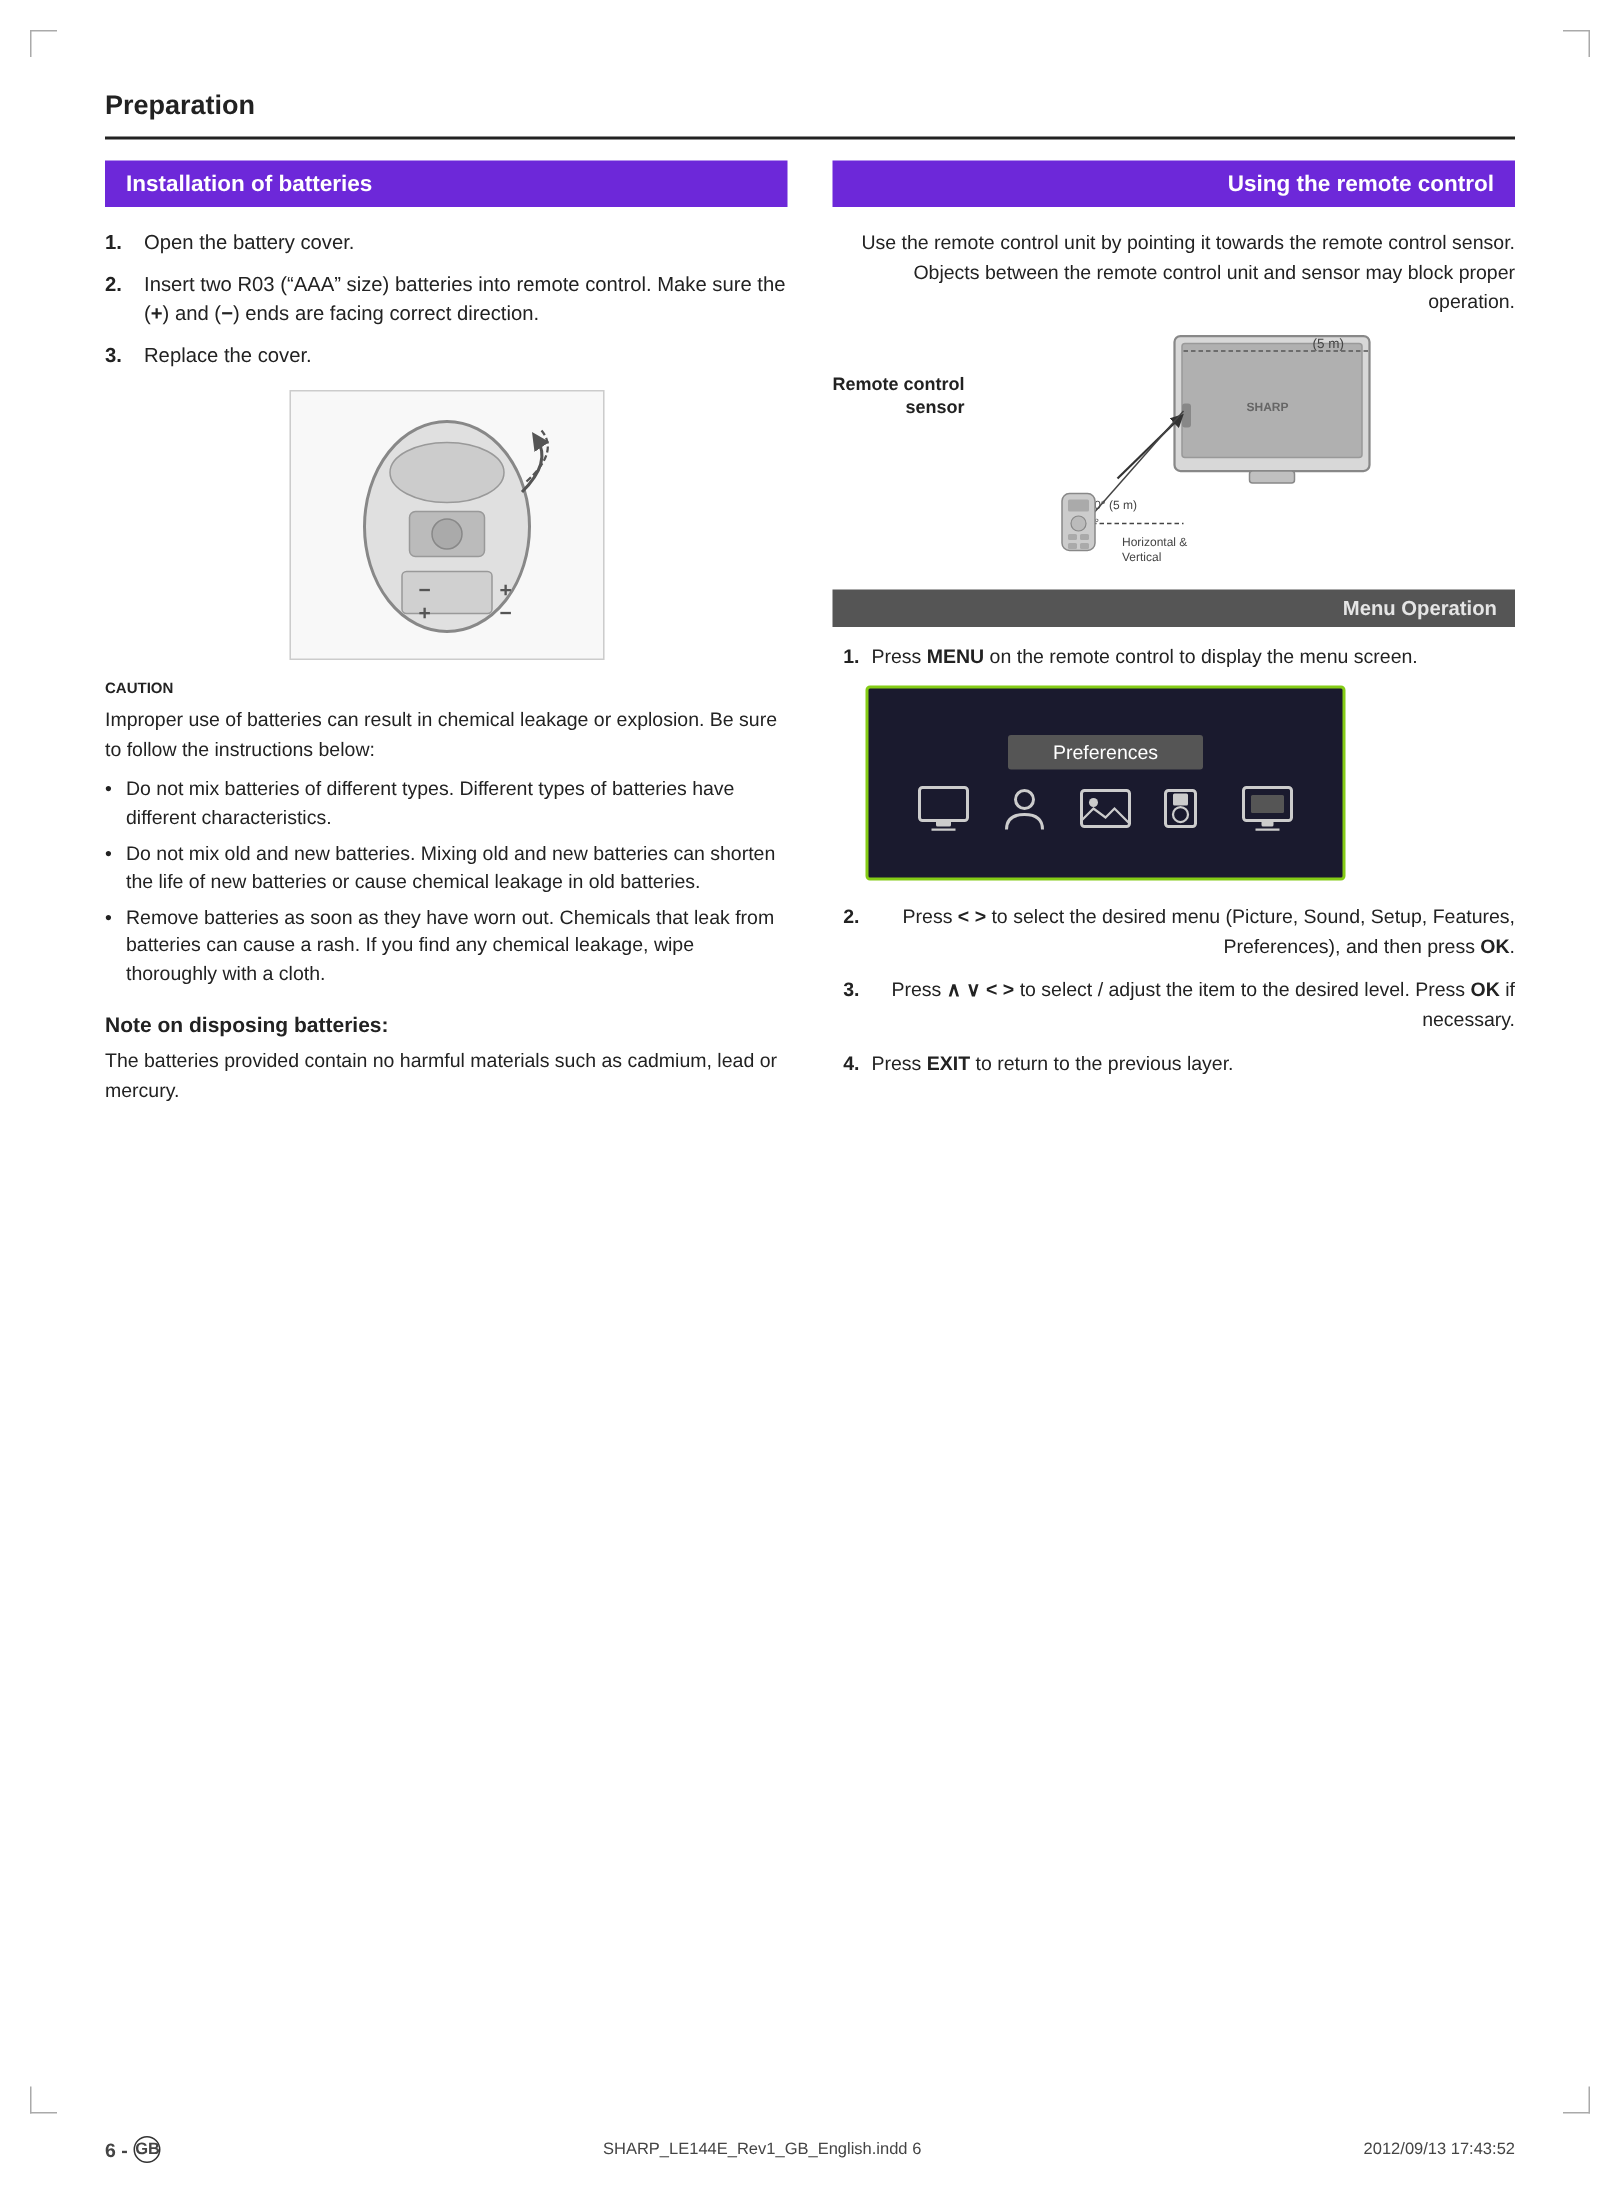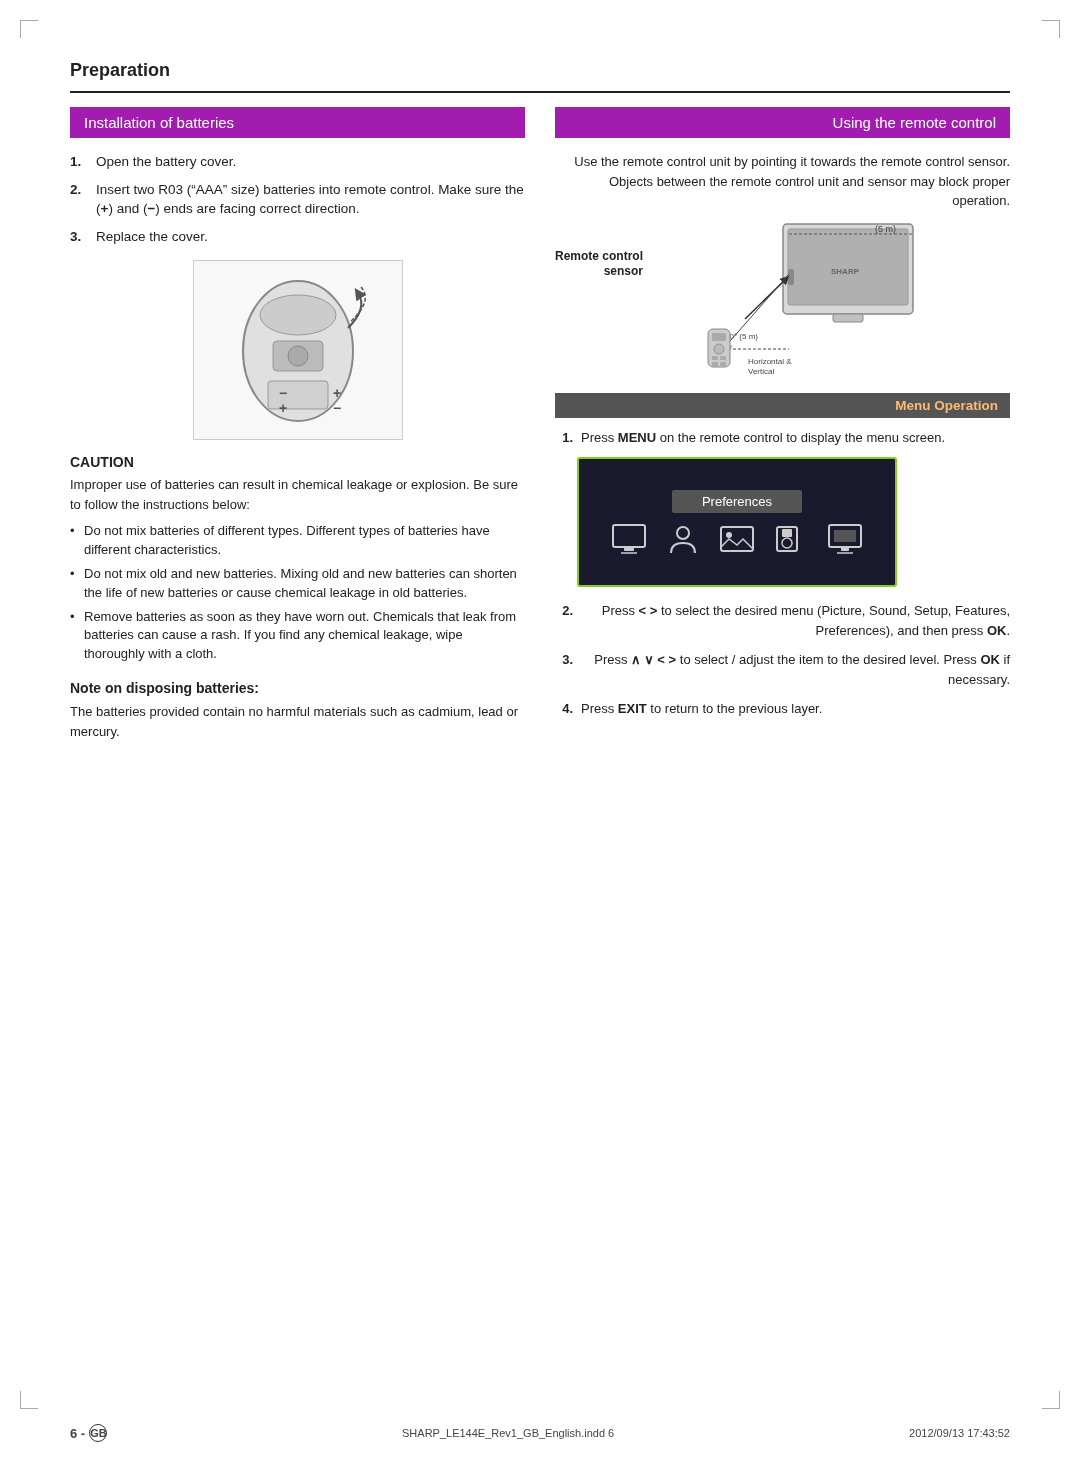--- a/index.html
+++ b/index.html
@@ -46,24 +46,24 @@
       gap: 30px;
     }
     .col-left {
       flex: 1;
     }
     .col-right {
       flex: 1;
       text-align: right;
     }
     .col-header {
-      background: #a21caf;
+      background: #6d28d9;
       color: #fff;
       font-size: 15px;
-      font-weight: normal;
+      font-weight: bold;
       padding: 7px 14px;
       margin-bottom: 14px;
     }
     .step-list {
       list-style: none;
       padding: 0;
     }
     .step-list li {
       display: flex;
       gap: 8px;
@@ -96,21 +96,21 @@
       margin-bottom: 8px;
     }
     .note-title {
       font-weight: bold;
       font-size: 13px;
       text-transform: uppercase;
       margin-bottom: 3px;
     }
     .caution-title {
       font-weight: bold;
-      font-size: 14px;
+      font-size: 10px;
       text-transform: uppercase;
       margin-top: 14px;
       margin-bottom: 5px;
     }
     .bullet-list {
       list-style: none;
       padding: 0;
       margin-left: 0;
     }
     .bullet-list li {
@@ -154,21 +154,21 @@
       line-height: 1.3;
       min-width: 80px;
     }
     .diagram-img {
       position: relative;
       width: 270px;
       height: 160px;
     }
     .menu-op-header {
       background: #555;
-      color: #fdba74;
+      color: #e5e5e5;
       font-size: 13.5px;
       font-weight: bold;
       padding: 5px 12px;
       margin-top: 14px;
       margin-bottom: 10px;
     }
     .menu-screen-box {
       background: #1a1a2e;
       border: 2px solid #84cc16;
       width: 320px;

